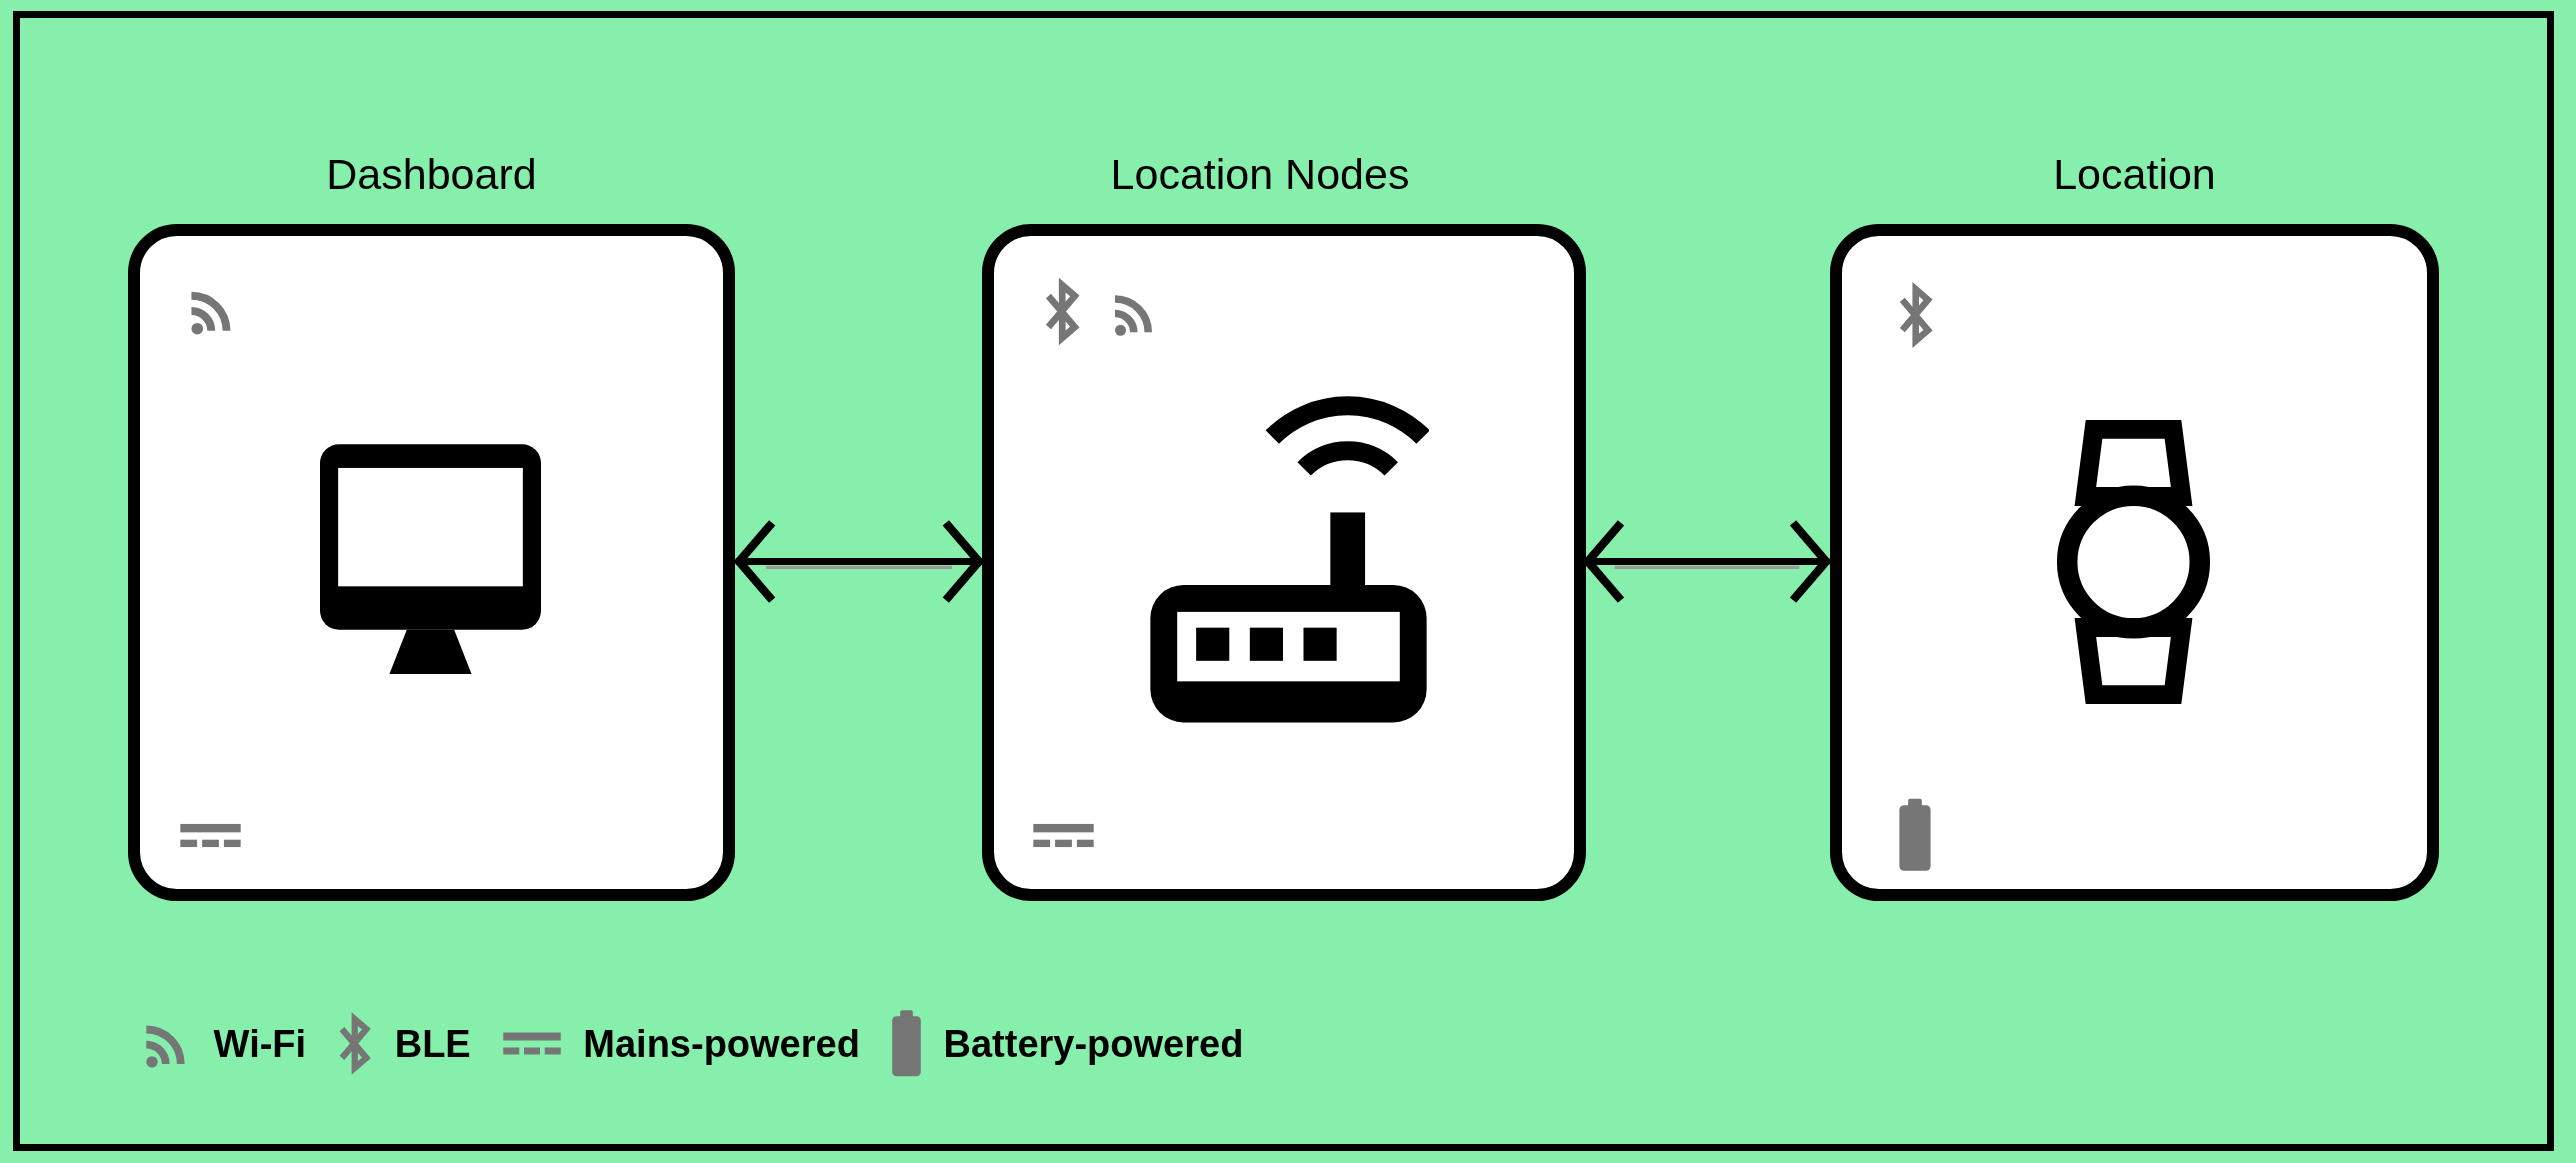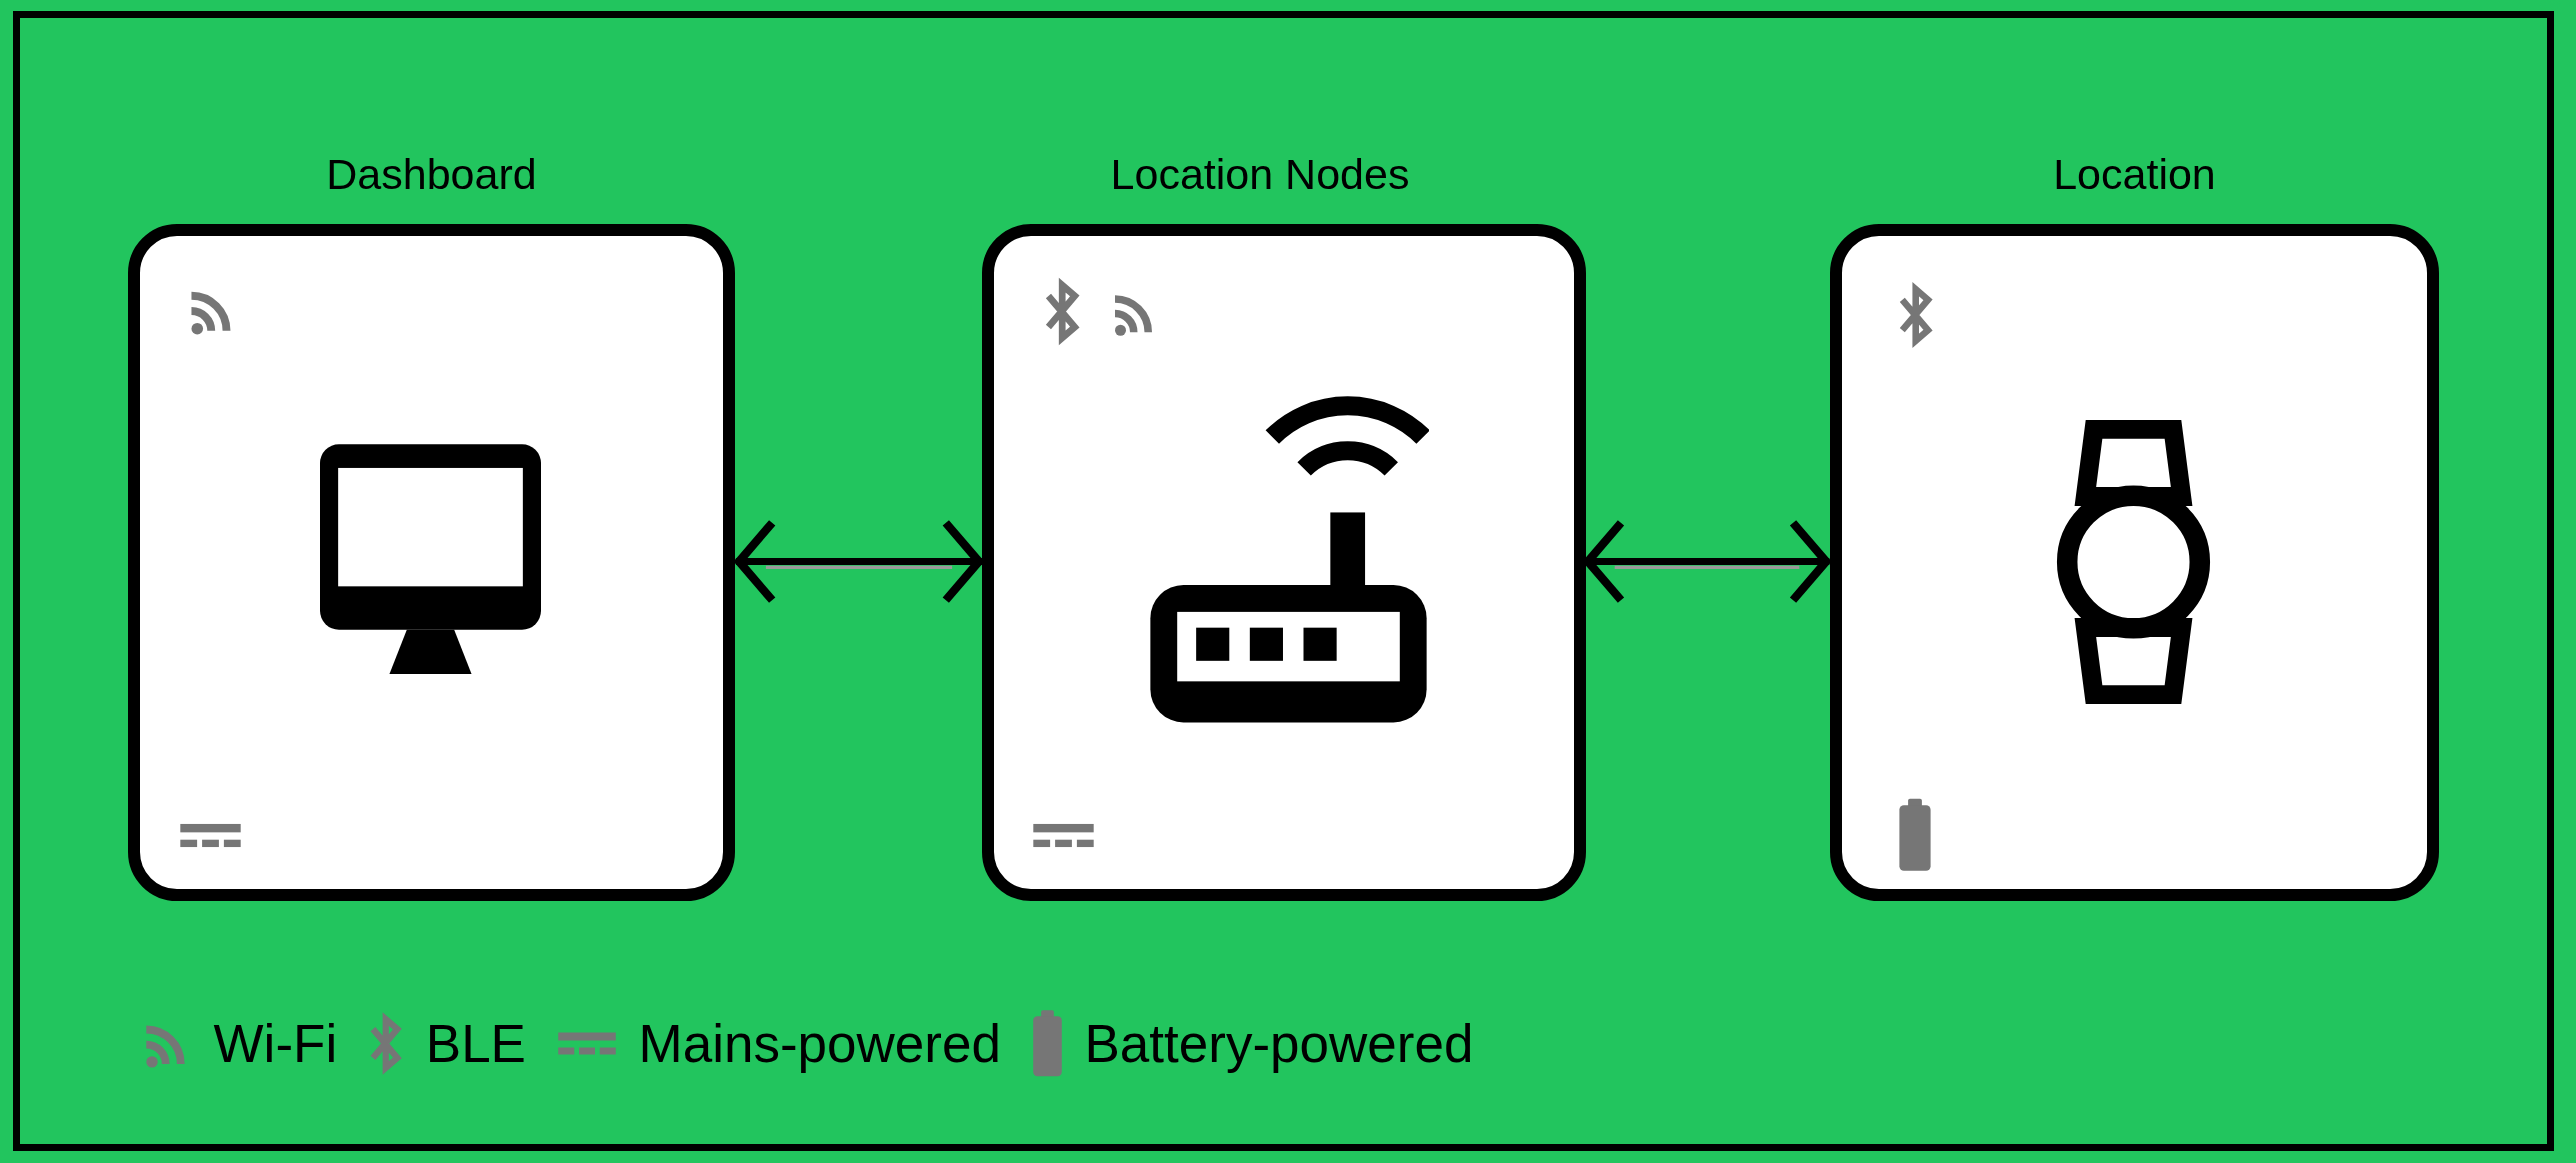--- a/index.html
+++ b/index.html
@@ -1,17 +1,17 @@
 <!DOCTYPE html>
 <html style="font-size:12.6px"><head>
 <meta charset="utf-8">
 <style>
   html,body { margin:0; padding:0; background:#ffffff; }
   .canvas {
-    position:relative; width:2576px; height:1164px; background:#22c55e;
+    position:relative; width:2576px; height:1164px; background:#86efac;
     font-family:"Liberation Sans", sans-serif; overflow:hidden; color:#000;
   }
   .outer-border {
     position:absolute; left:12.6px; top:11px; width:2541px; height:1140px;
     border:7.1px solid #000; box-sizing:border-box; background:transparent;
   }
   .node-box {
     position:absolute; top:224px; height:677px; box-sizing:border-box;
     border:12px solid #000; border-radius:49px; background:#fff;
   }
@@ -24,21 +24,21 @@
   }
   .node-title.t1 { left:128px;  width:607px; }
   .node-title.t2 { left:958px; width:604px; }
   .node-title.t3 { left:1830px; width:609px; }
   .abs { position:absolute; }
   .legend {
     position:absolute; left:139px; top:1001px; height:85px;
     display:flex; align-items:center; gap:30px;
   }
   .legend-item { display:flex; align-items:center; gap:20.6px; }
-  .legend-label { font-size:53px; color:#000; white-space:nowrap; line-height:1; }
+  .legend-label { font-size:38px; color:#000; white-space:nowrap; line-height:1;font-weight:bold; }
   svg { display:block; }
 </style>
 </head>
 <body>
 
 <div class="canvas">
 
   <div class="outer-border"></div>
 
   <div class="node-title t1">Dashboard</div>

